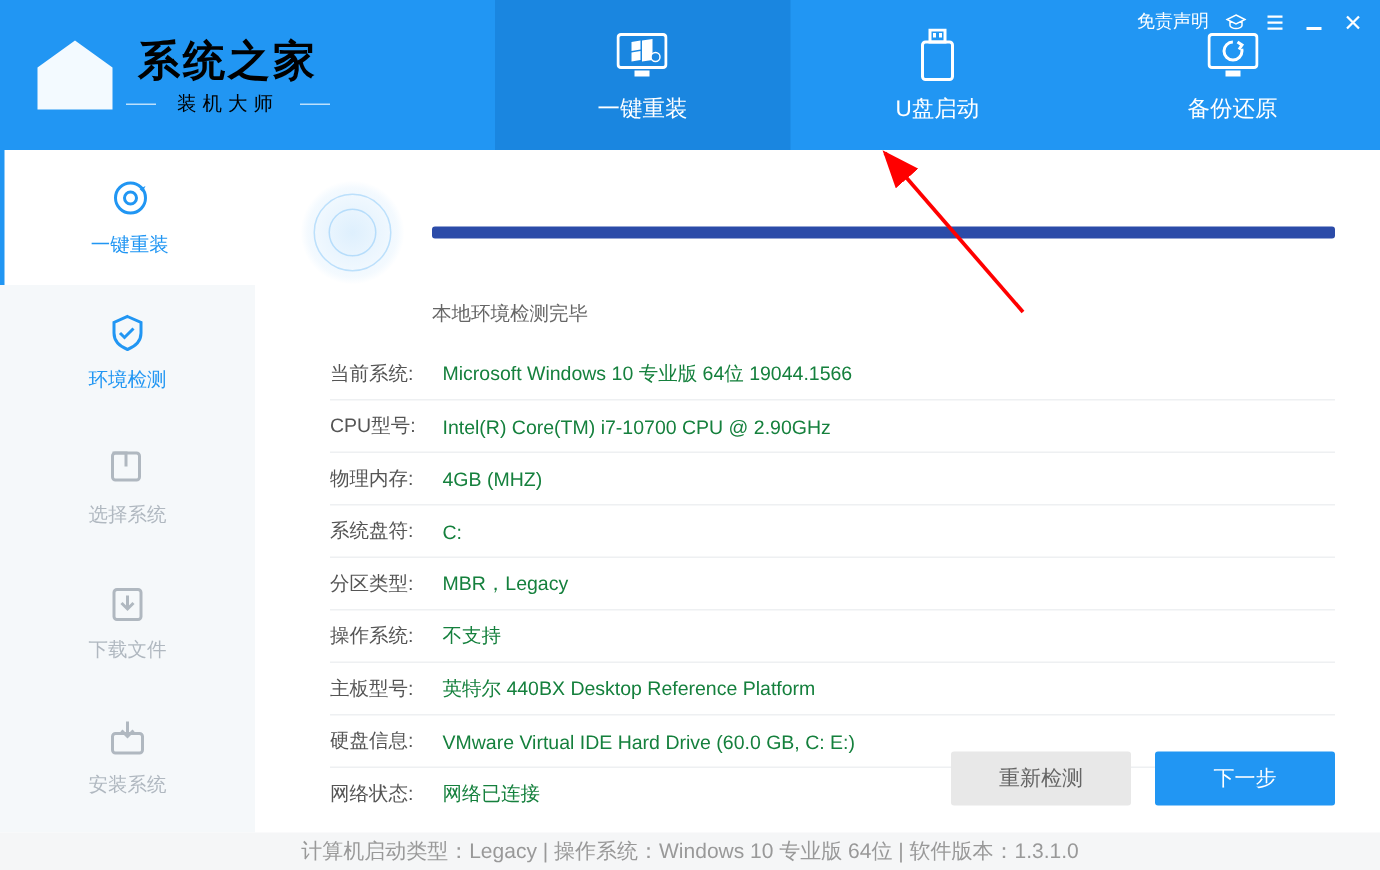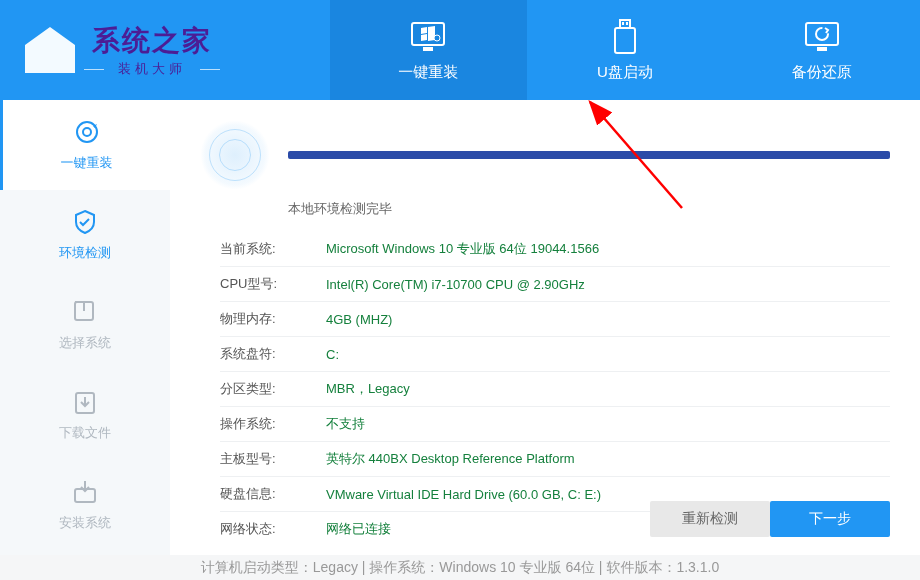--- a/index.html
+++ b/index.html
@@ -1,21 +1,21 @@
 <!DOCTYPE html>
 <html><head>
 <meta charset="utf-8">
 <style>
 * { margin: 0; padding: 0; box-sizing: border-box; }
 body { font-family: "Microsoft YaHei", Arial, sans-serif; background: #fff; width: 920px; height: 580px; overflow: hidden; }
 
 .header { background: #2196f3; height: 100px; display: flex; align-items: stretch; position: relative; }
 .logo-area { display: flex; align-items: center; padding: 0 20px; width: 330px; }
 .logo-icon { width: 60px; height: 50px; margin-right: 12px; }
-.logo-text { color: #4c1d95; }
+.logo-text { color: #000000; }
 .logo-title { font-size: 28px; font-weight: bold; letter-spacing: 2px; }
 .logo-sub { font-size: 13px; letter-spacing: 4px; text-align: center; position: relative; }
 .logo-sub::before, .logo-sub::after { content: ""; position: absolute; top: 50%; width: 20px; height: 1px; background: rgba(255,255,255,0.7); }
 .logo-sub::before { left: -8px; }
 .logo-sub::after { right: -8px; }
 
 .top-tabs { display: flex; flex: 1; }
 .top-tab { flex: 1; display: flex; flex-direction: column; align-items: center; justify-content: center; color: #fff; font-size: 15px; cursor: pointer; gap: 8px; }
 .top-tab.active { background: #1a86e0; }
 .top-tab-icon { width: 36px; height: 36px; display: flex; align-items: center; justify-content: center; }
@@ -33,26 +33,26 @@
 
 .main { flex: 1; padding: 20px 30px 0 30px; position: relative; }
 .progress-row { display: flex; align-items: center; gap: 18px; margin-bottom: 10px; }
 .radar { width: 70px; height: 70px; border-radius: 50%; background: radial-gradient(circle, rgba(33,150,243,0.15) 0%, rgba(33,150,243,0.05) 60%, transparent 70%); position: relative; display: flex; align-items: center; justify-content: center; }
 .radar::before { content:""; position:absolute; width:50px; height:50px; border-radius:50%; border:1px solid rgba(33,150,243,0.25); }
 .radar::after { content:""; position:absolute; width:30px; height:30px; border-radius:50%; border:1px solid rgba(33,150,243,0.25); }
 .progress-bar { flex: 1; height: 8px; background: #2b4ba8; border-radius: 2px; }
 .progress-label { margin-left: 88px; color: #666; font-size: 13px; margin-bottom: 14px; }
 
 .info-list { margin-left: 20px; }
-.info-row { display: flex; align-items: center; padding: 8px 0; border-bottom: 1px solid #eef0f2; font-size: 13px; color: #666; gap: 31px; }
+.info-row { display: flex; align-items: center; padding: 8px 0; border-bottom: 1px solid #eef0f2; font-size: 13px; color: #666; }
 .info-row:last-child { border-bottom: none; }
 .info-label { width: 75px; color: #555; }
 .info-value { color: #15803d; }
 
-.btn-row { position: absolute; bottom: 18px; right: 30px; display: flex; }
+.btn-row { position: absolute; bottom: 18px; right: 30px; display: flex; gap: 16px; }
 .btn { width: 120px; height: 36px; display: flex; align-items: center; justify-content: center; font-size: 14px; cursor: pointer; border-radius: 2px; }
 .btn-gray { background: #e8e8e8; color: #666; }
 .btn-blue { background: #2196f3; color: #fff; }
 
 .footer { height: 25px; background: #f5f6f7; text-align: center; font-size: 14px; color: #999; line-height: 25px; }
 
 .arrow { position: absolute; top: 98px; left: 532px; pointer-events: none; z-index: 10; }
 </style>
 </head>
 <body>
@@ -97,20 +97,43 @@
         <svg width="34" height="30" viewBox="0 0 34 30">
             <rect x="1" y="1" width="32" height="22" rx="2" fill="none" stroke="#fff" stroke-width="2"></rect>
             <rect x="12" y="25" width="10" height="4" fill="#fff"></rect>
             <circle cx="17" cy="12" r="6" fill="none" stroke="#fff" stroke-width="2" stroke-dasharray="28 8"></circle>
             <path d="M20 6 l3 2 l-2 3" fill="none" stroke="#fff" stroke-width="2"></path>
           </svg>
       </div>
       <span>备份还原</span>
     </div>
   </div>
+  <div class="titlebar">
+    <span>免责声明</span>
+    <span class="tbtn">
+        <svg width="14" height="14" viewBox="0 0 14 14">
+          <path d="M7 2 L13 5 L7 8 L1 5 Z M3 6 v3 c0 1 2 2 4 2 s4-1 4-2 v-3" fill="none" stroke="#fff" stroke-width="1"></path>
+        </svg>
+      </span>
+    <span class="tbtn">
+        <svg width="14" height="14" viewBox="0 0 14 14">
+          <path d="M2 3 h10 M2 7 h10 M2 11 h10" stroke="#fff" stroke-width="1.5"></path>
+        </svg>
+      </span>
+    <span class="tbtn">
+        <svg width="14" height="14" viewBox="0 0 14 14">
+          <path d="M2 11 h10" stroke="#fff" stroke-width="2"></path>
+        </svg>
+      </span>
+    <span class="tbtn">
+        <svg width="14" height="14" viewBox="0 0 14 14">
+          <path d="M3 3 l8 8 M11 3 l-8 8" stroke="#fff" stroke-width="1.5"></path>
+        </svg>
+      </span>
+  </div>
 </div>
 
 <svg class="arrow" width="200" height="120">
   <defs>
       <marker id="ah" markerWidth="10" markerHeight="8" refX="9" refY="4" orient="auto">
         <path d="M0 0 L10 4 L0 8 Z" fill="#ff0000"></path>
       </marker>
     </defs>
   <line x1="150" y1="110" x2="58" y2="4" stroke="#ff0000" stroke-width="2.5" marker-end="url(#ah)"></line>
 </svg>

